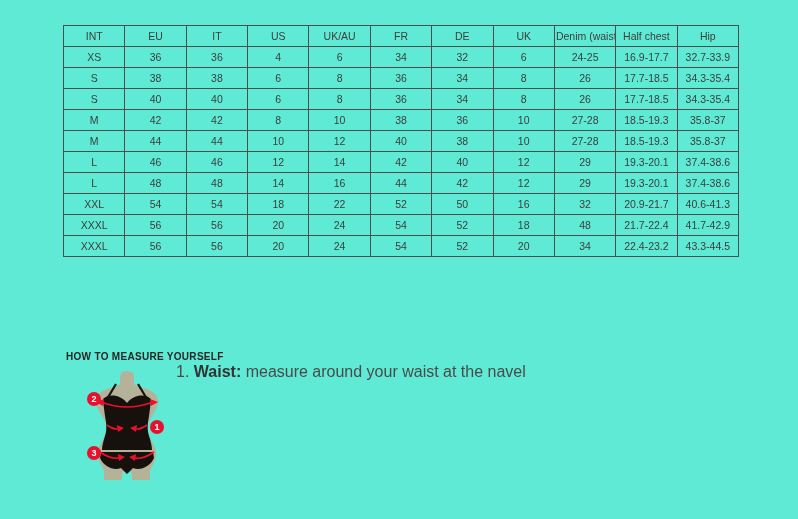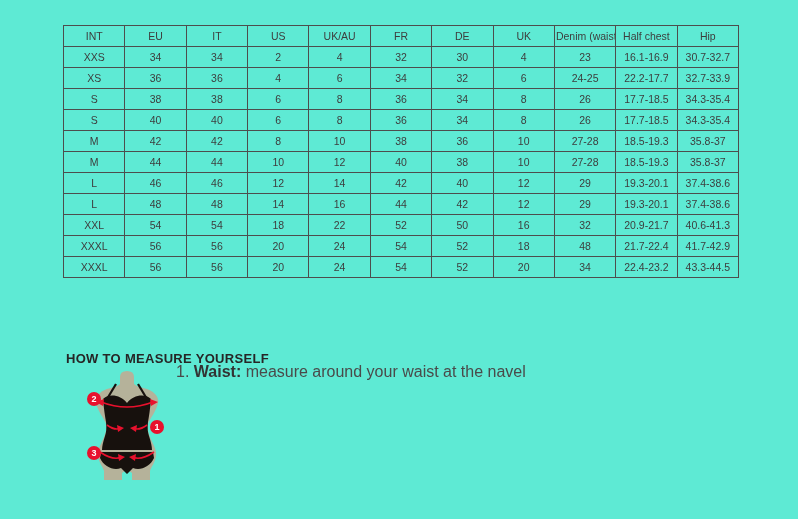--- a/index.html
+++ b/index.html
@@ -15,21 +15,21 @@
   }
   .size-table th, .size-table td {
     border:1px solid #4d4d4d;
     height:21px;
     text-align:center; vertical-align:middle;
     font-size:10.5px; font-weight:normal; color:#3d3d3d;
     padding:0 1px; white-space:nowrap; overflow:hidden;
   }
   .measure-title {
     position:absolute; left:66px; top:351px;
-    font-size:13px; font-weight:bold; letter-spacing:0.3px;
+    font-size:10px; font-weight:bold; letter-spacing:0.3px;
     color:#262626;
   }
   .measure-figure {
     position:absolute; left:78px; top:368px;
     width:100px; height:116px;
   }
   .measure-steps {
     position:absolute; left:176px; top:366px; width:560px;
   }
   .measure-steps .step {
@@ -53,43 +53,30 @@
           <th>FR</th>
           <th>DE</th>
           <th>UK</th>
           <th>Denim (waist)</th>
           <th>Half chest</th>
           <th>Hip</th>
         </tr>
       </thead>
     <tbody>
         <tr>
-          <td>XXS</td>
-          <td>34</td>
-          <td>34</td>
-          <td>2</td>
+          <td>XS</td>
+          <td>36</td>
+          <td>36</td>
           <td>4</td>
+          <td>6</td>
+          <td>34</td>
           <td>32</td>
-          <td>30</td>
-          <td>4</td>
-          <td>23</td>
-          <td>16.1-16.9</td>
-          <td>30.7-32.7</td>
-        </tr>
-        <tr>
-          <td>XS</td>
-          <td>36</td>
-          <td>36</td>
-          <td>4</td>
-          <td>6</td>
-          <td>34</td>
-          <td>32</td>
           <td>6</td>
           <td>24-25</td>
-          <td>22.2-17.7</td>
+          <td>16.9-17.7</td>
           <td>32.7-33.9</td>
         </tr>
         <tr>
           <td>S</td>
           <td>38</td>
           <td>38</td>
           <td>6</td>
           <td>8</td>
           <td>36</td>
           <td>34</td>

